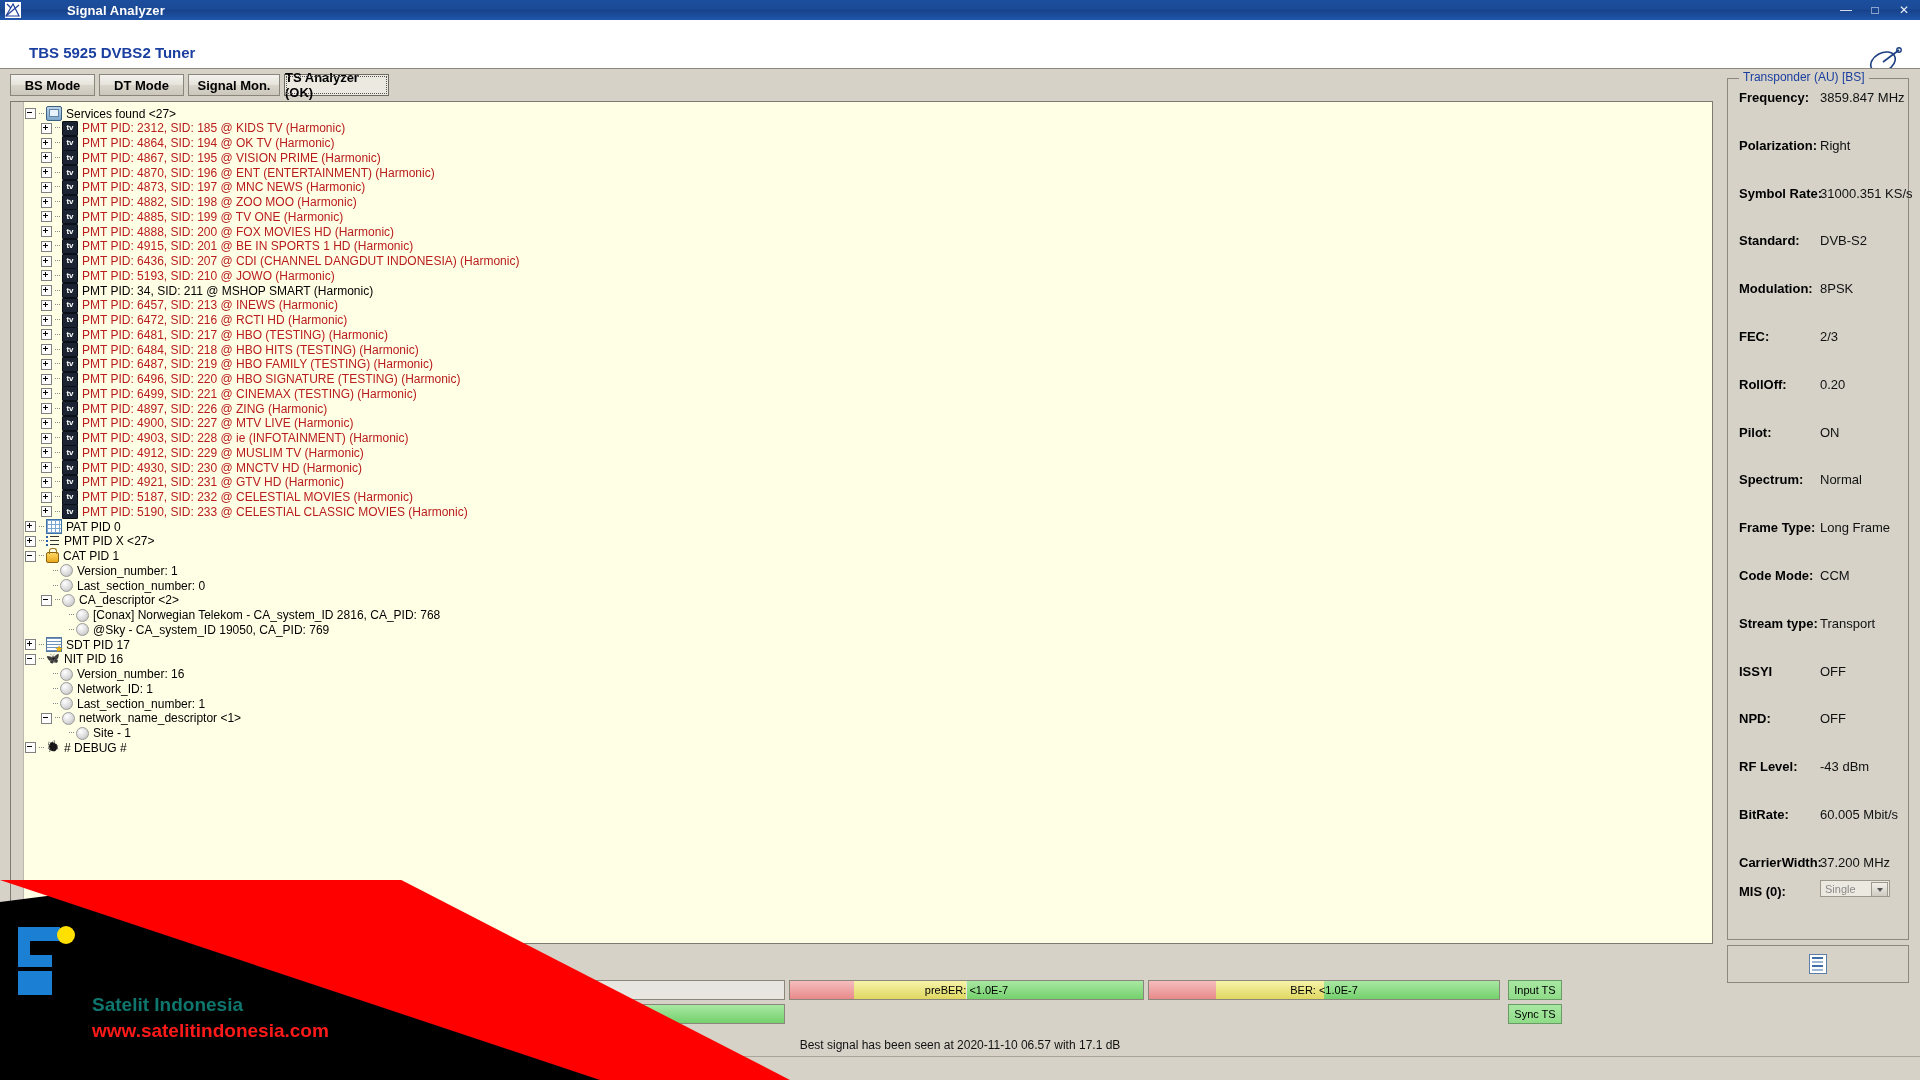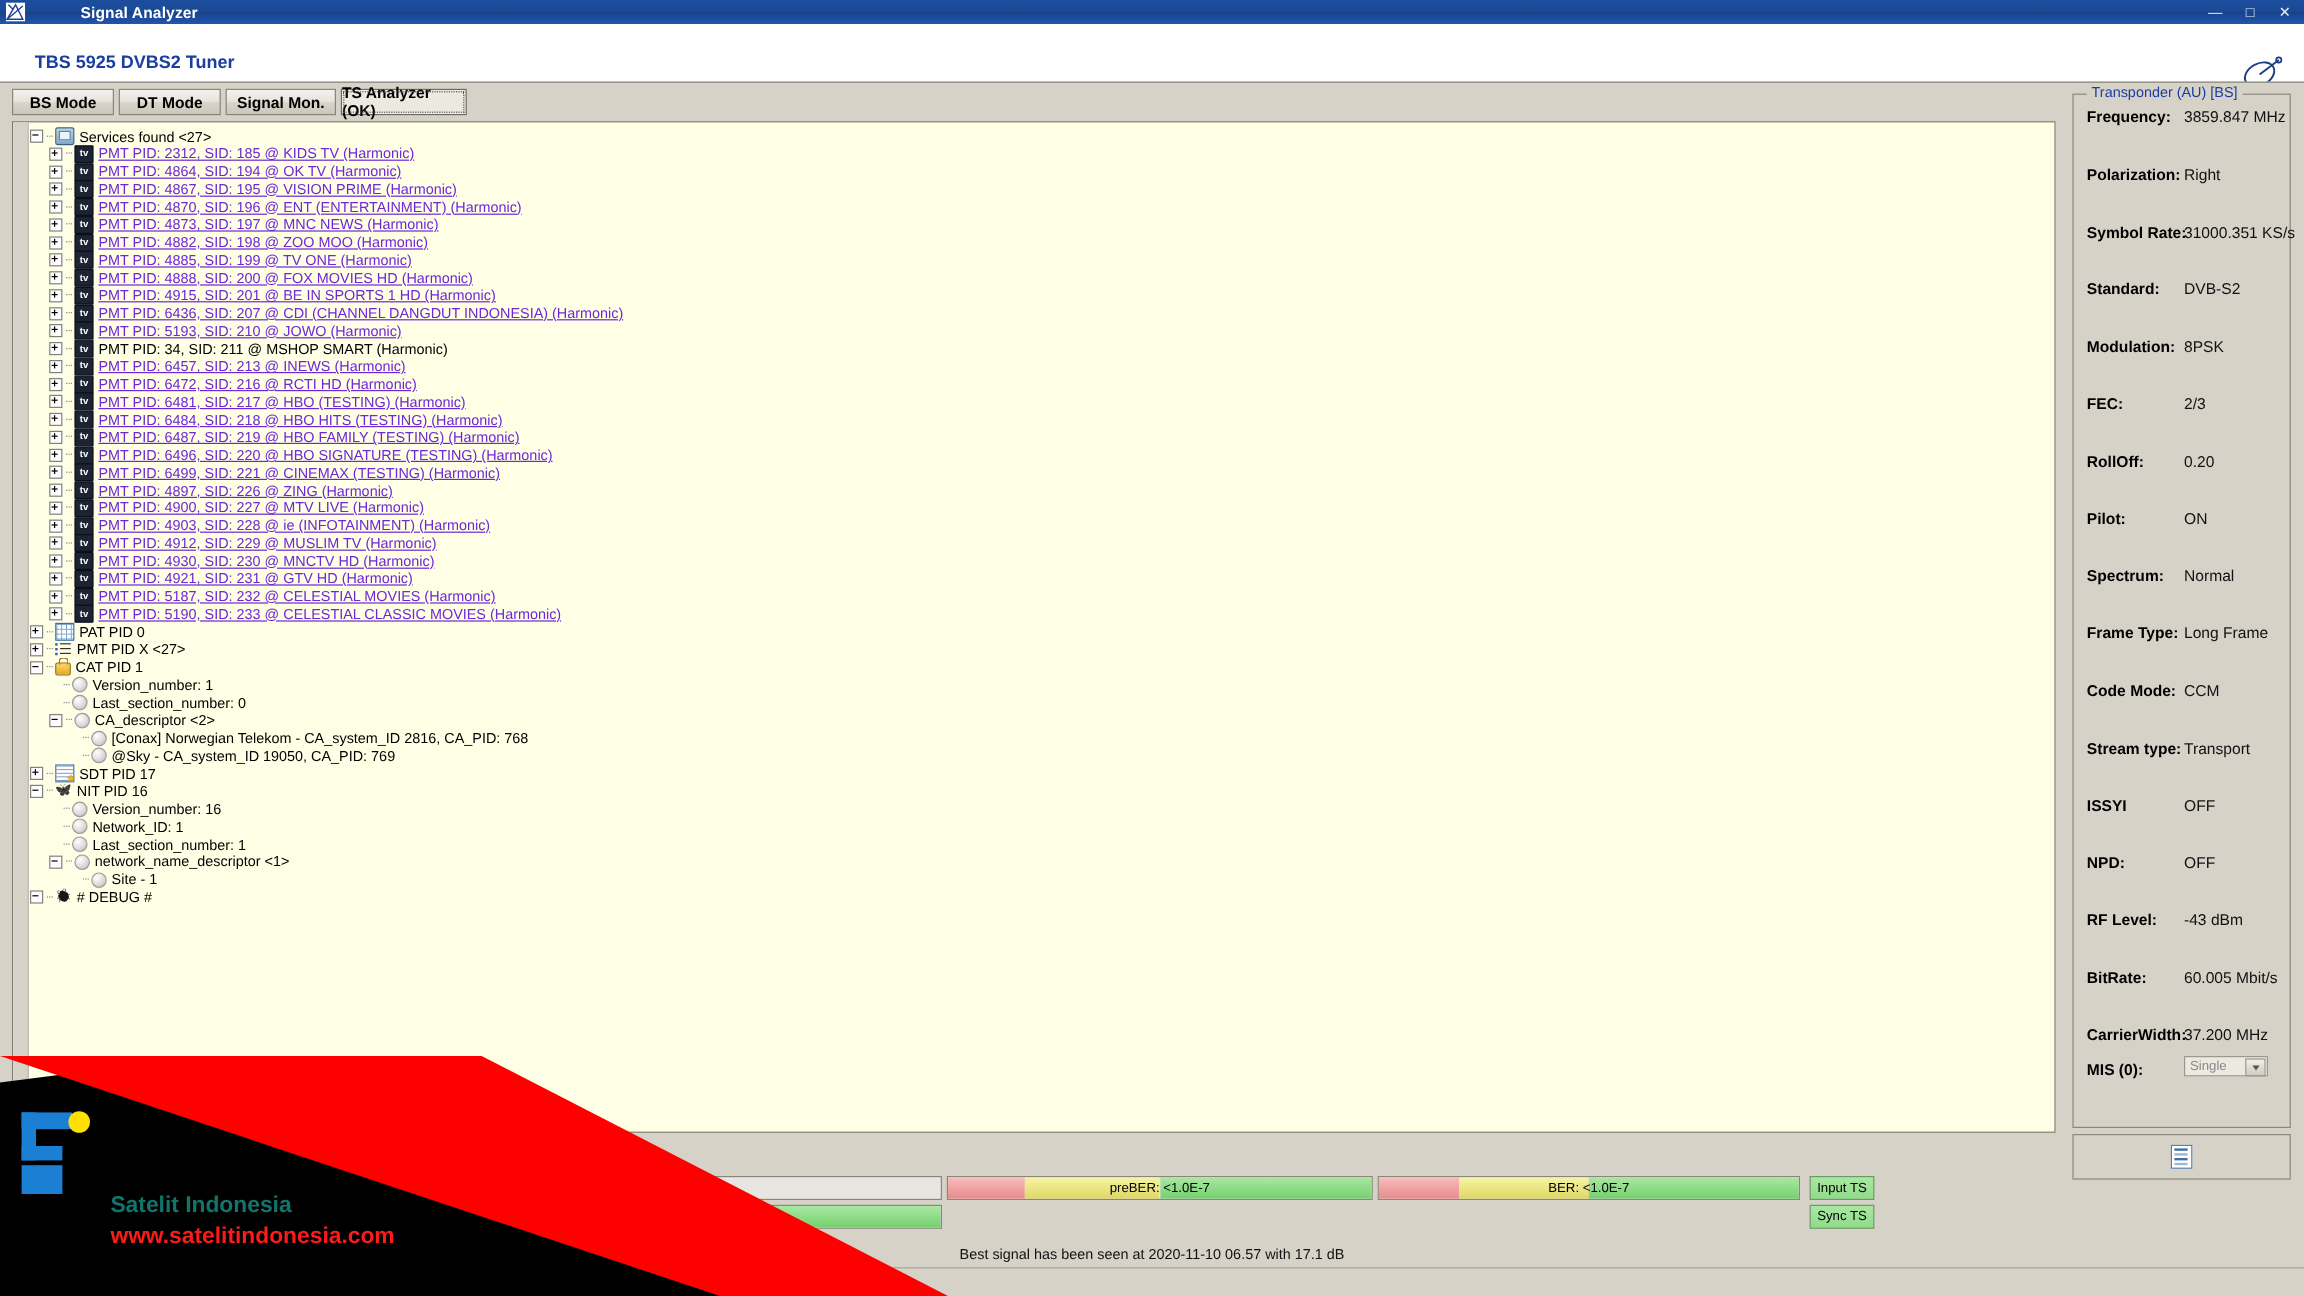--- a/index.html
+++ b/index.html
@@ -193,21 +193,21 @@
   .ico-bug::before{
     content:"🐞"; position:absolute; left:0; top:-1px; font-size:11px;
     filter: grayscale(1) brightness(0.35);
   }
   .ico-dot {
     width: 11px; height: 11px; border-radius: 50%;
     background: radial-gradient(circle at 35% 30%, #ffffff, #dcdcdc 55%, #b4b4b4 100%);
     border: 1px solid #9a9a9a;
   }
   .tlabel { font-size: 12px; color: #000; }
-  .tlabel.red { color: #6d28d9; text-decoration: underline; }
+  .tlabel.red { color: #b91c1c; }
 
   
   .tp-panel {
     position: absolute; left: 1727px; top: 78px;
     width: 182px; height: 862px;
     border: 1px solid #8c887e;
     box-sizing: border-box;
     background: #d6d2c8;
   }
   .tp-legend {

